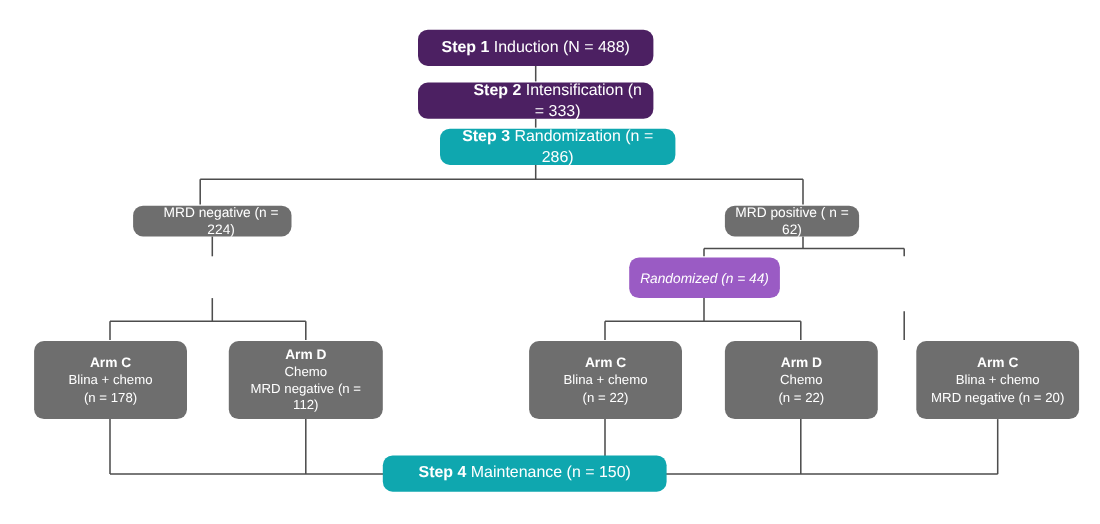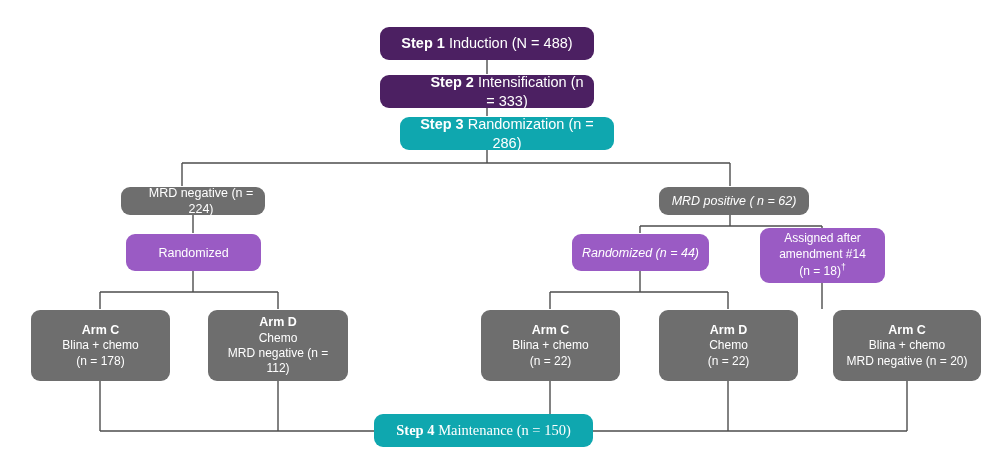--- a/index.html
+++ b/index.html
@@ -114,39 +114,29 @@
   <div class="node teal f14" style="left:400px; top:117px; width:214px; height:33px;">
     <span class="txt">
       <span class="bold">Step 3</span><span> Randomization (n = 286)</span>
     </span>
   </div>
 
   <div class="node gray f12" style="left:121px; top:187px; width:144px; height:28px;padding-left:24px;">
     <span class="txt">MRD negative (n = 224)</span>
   </div>
 
-  <div class="node gray f12" style="left:659px; top:187px; width:150px; height:28px;font-style:italic;">
+  <div class="node gray f12" style="left:659px; top:187px; width:122px; height:28px;">
     <span class="txt">MRD positive ( n = 62)</span>
   </div>
 
-  <div class="node light-purple f12" style="left:126px; top:234px; width:135px; height:37px;">
-    <span class="txt">Randomized</span>
-  </div>
 
   <div class="node light-purple f12" style="left:572px; top:234px; width:137px; height:37px;font-style:italic;">
     <span class="txt">Randomized (n = 44)</span>
   </div>
 
-  <div class="node light-purple f115" style="left:760px; top:228px; width:125px; height:55px;">
-    <span class="txt">
-      <span>Assigned after</span><br>
-      <span>amendment #14</span><br>
-      <span>(n = 18)</span><span class="sup">†</span>
-    </span>
-  </div>
 
   <div class="node gray f115" style="left:31px; top:310px; width:139px; height:71px;">
     <span class="txt">
       <span class="bold f12">Arm C</span><br>
       <span>Blina + chemo</span><br>
       <span>(n = 178)</span>
     </span>
   </div>
 
   <div class="node gray f115" style="left:208px; top:310px; width:140px; height:71px;">
@@ -174,19 +164,19 @@
   </div>
 
   <div class="node gray f115" style="left:833px; top:310px; width:148px; height:71px;">
     <span class="txt">
       <span class="bold f12">Arm C</span><br>
       <span>Blina + chemo</span><br>
       <span>MRD negative (n = 20)</span>
     </span>
   </div>
 
-  <div class="node teal f14" style="left:374px; top:414px; width:219px; height:33px;font-family:Liberation Serif, serif;">
+  <div class="node teal f14" style="left:348px; top:414px; width:258px; height:33px;">
     <span class="txt">
       <span class="bold">Step 4</span><span> Maintenance (n = 150)</span>
     </span>
   </div>
 
 </div>
 
 </body></html>

